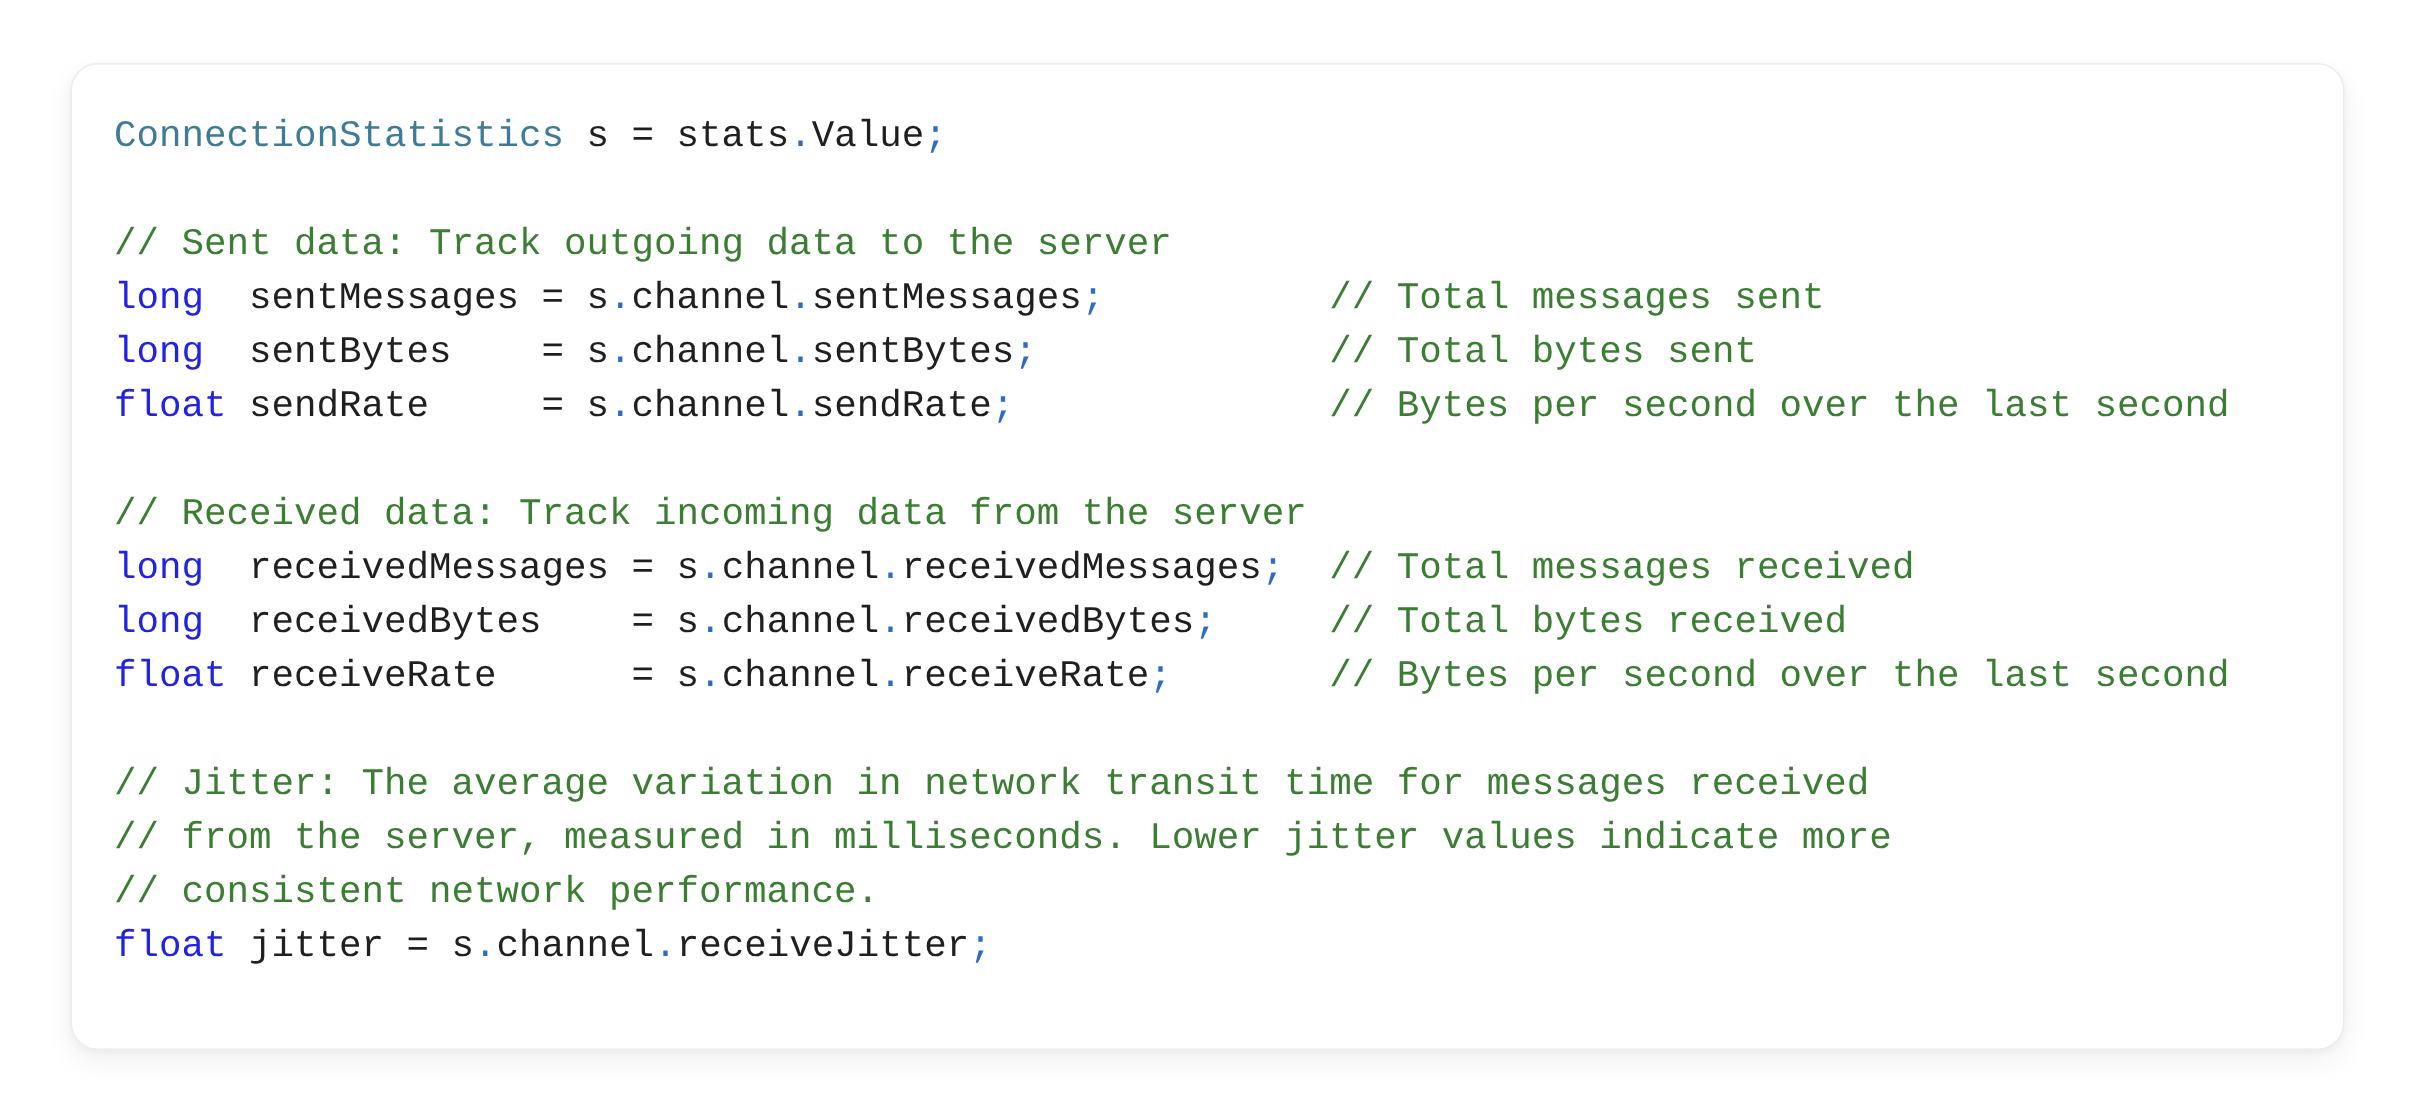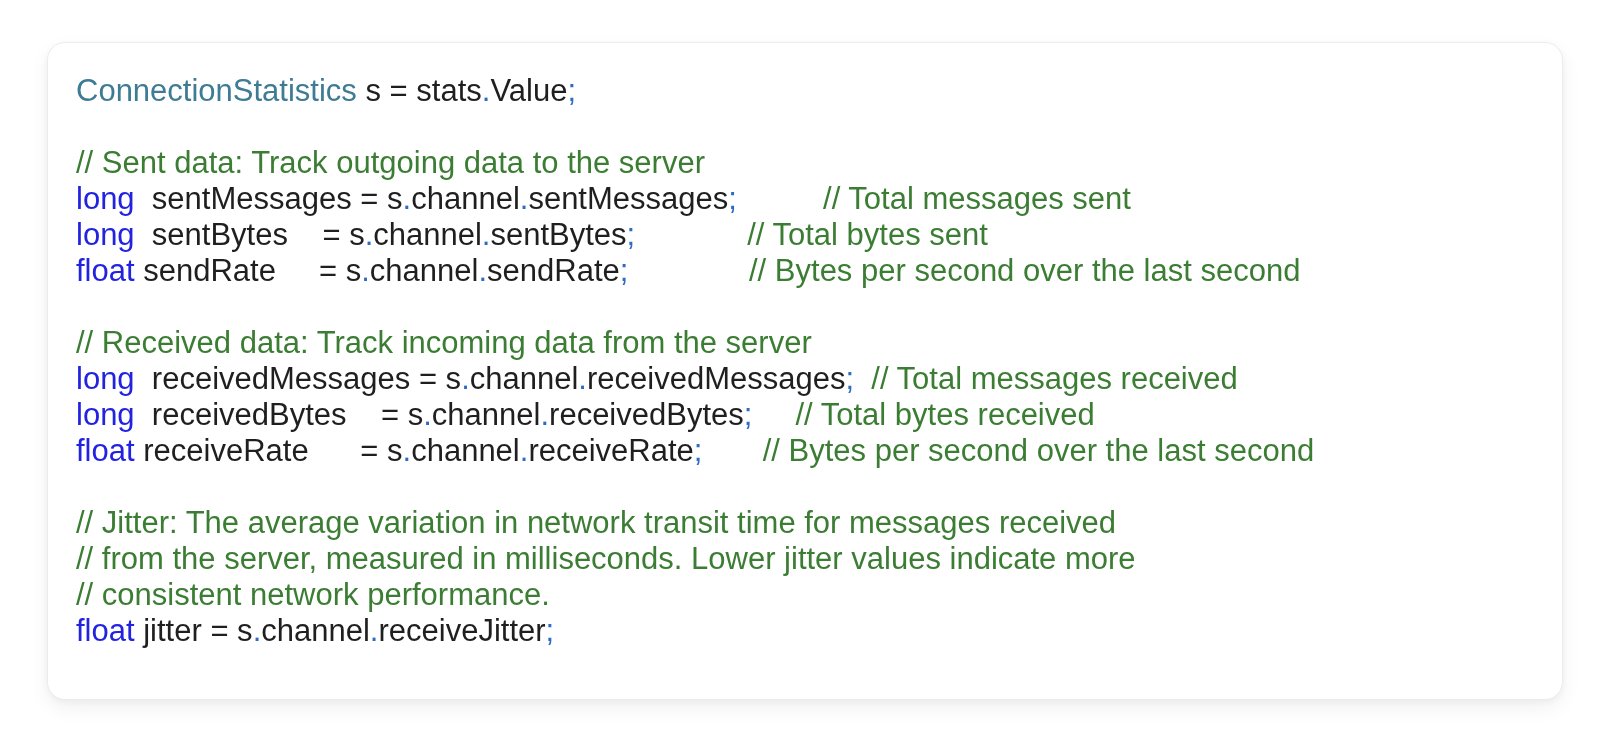--- a/index.html
+++ b/index.html
@@ -35,22 +35,22 @@
     height: 658px;
     background: var(--card-bg);
     border: 1px solid var(--card-border);
     border-radius: 18px;
     box-shadow: 0 8px 20px rgba(0,0,0,0.06), 0 2px 6px rgba(0,0,0,0.04);
     padding: 30px 28px;
     overflow: hidden;
   }
   .code {
     margin: 0;
-    font-family: Liberation Sans, sans-serif;
-    font-size: 31px;
+    font-family: Liberation Mono, monospace;
+    font-size: 25px;
     line-height: 36px;
     white-space: pre;
     color: var(--plain);
   }
   .code-line { height: 36px; }
   .tok-plain   { color: var(--plain); }
   .tok-keyword { color: var(--kw); }
   .tok-type    { color: var(--type); }
   .tok-punct   { color: var(--punct); }
   .tok-comment { color: var(--comment); }

